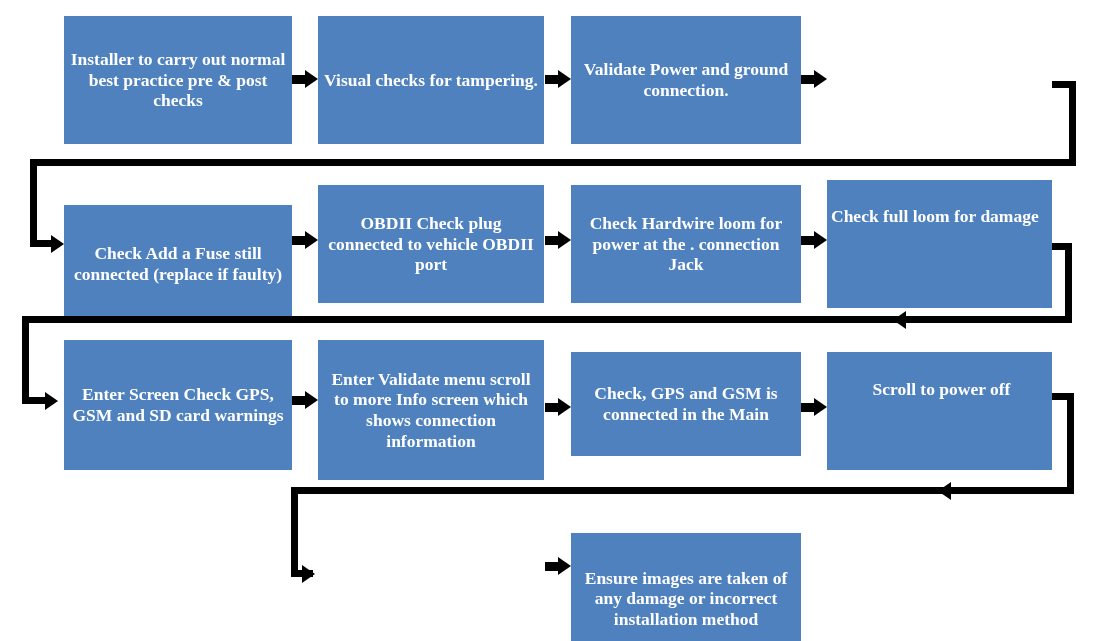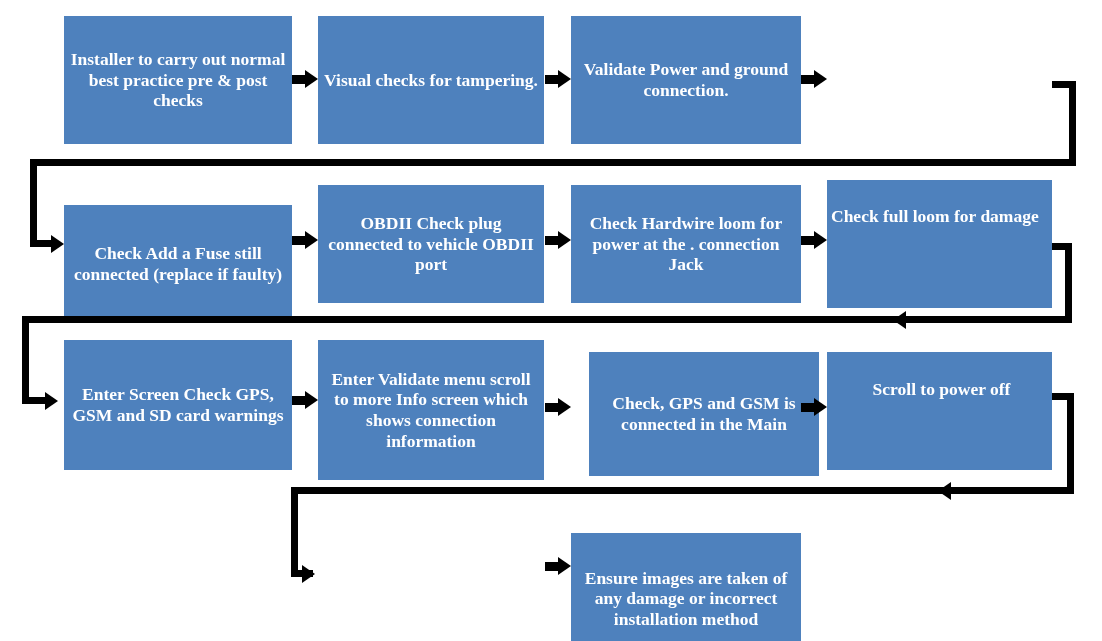--- a/index.html
+++ b/index.html
@@ -96,21 +96,21 @@
   </div>
 
   <div class="node" style="left:64px; top:340px; width:228px; height:130px;">
     <span class="node-label">Enter  Screen Check GPS, GSM and SD card warnings</span>
   </div>
 
   <div class="node" style="left:318px; top:340px; width:226px; height:140px;">
     <span class="node-label">Enter Validate menu scroll to more Info screen which shows connection information</span>
   </div>
 
-  <div class="node" style="left:589px; top:352px; width:230px; height:124px;">
+  <div class="node" style="left:571px; top:352px; width:230px; height:104px;">
     <span class="node-label">Check, GPS and GSM is connected in the Main</span>
   </div>
 
   <div class="node left" style="left:827px; top:352px; width:225px; height:118px; justify-content:center; text-align:center; padding-left:10px;">
     <span class="node-label" style="margin-top:-44px;">Scroll to power off</span>
   </div>
 
 
   <div class="node" style="left:571px; top:505px; width:230px; height:131px;margin-top:28px;">
     <span class="node-label">Ensure images are taken of any damage or incorrect installation method</span>

